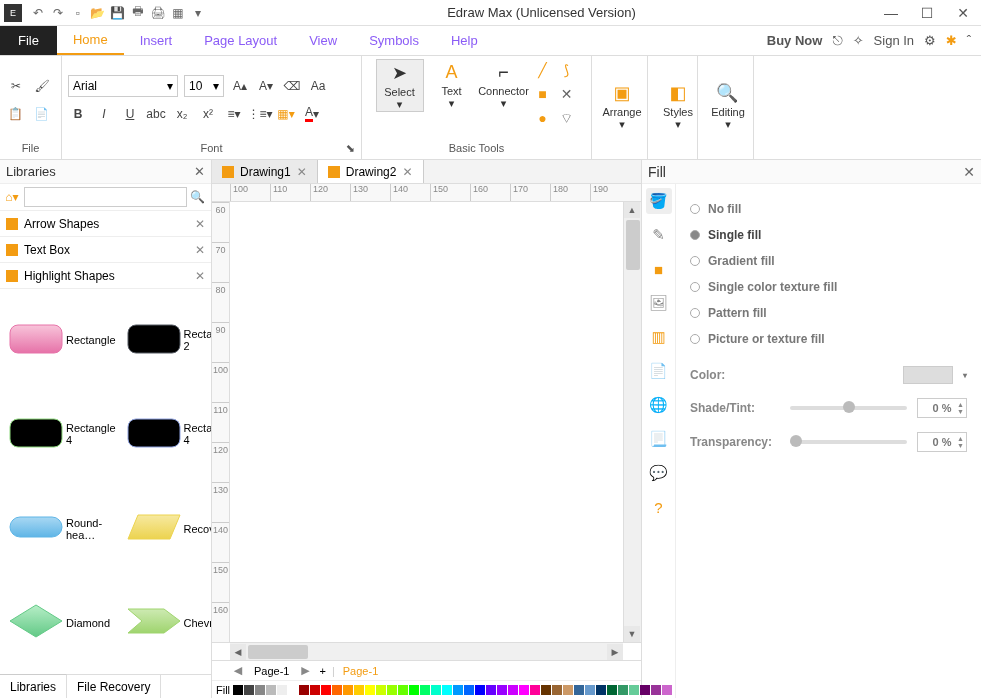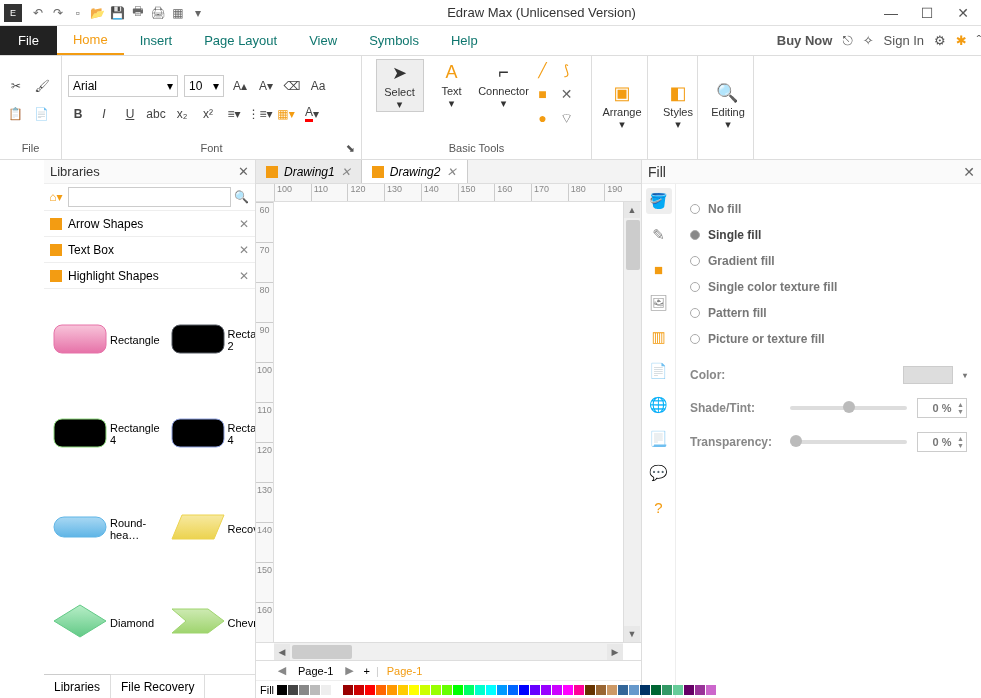--- a/index.html
+++ b/index.html
@@ -10,62 +10,62 @@
 .titlebar .logo { width: 18px; height: 18px; background: #333; margin: 0 4px; color:#fff; font-size:9px; text-align:center; line-height:18px;}
 .titlebar .qat { display: flex; align-items: center; gap: 4px; padding: 0 4px; }
 .titlebar .qat span { width: 16px; height: 16px; display: inline-flex; align-items: center; justify-content: center; font-size: 12px; color: #666; cursor: pointer; }
 .titlebar .title { flex: 1; text-align: center; font-size: 13px; color: #333; }
 .titlebar .winbtns { display: flex; }
 .titlebar .winbtns span { width: 36px; height: 26px; display: inline-flex; align-items: center; justify-content: center; font-size: 14px; color: #555; cursor: pointer; }
 
 
 .menubar { height: 30px; display: flex; align-items: stretch; border-bottom: 1px solid #ddd; }
 .menubar .file-tab { background: #222; color: #fff; padding: 0 18px; display: flex; align-items: center; font-size: 13px; cursor: pointer; }
-.menubar .tab { padding: 0 16px; display: flex; align-items: center; font-size: 13px; color: #0f766e; cursor: pointer; }
+.menubar .tab { padding: 0 16px; display: flex; align-items: center; font-size: 13px; color: #8b5cf6; cursor: pointer; }
 .menubar .tab.active { color: #f39c12; border-bottom: 2px solid #f39c12; }
-.menubar .right { margin-left: auto; display: flex; align-items: center; gap: 10px; }
+.menubar .right { margin-left: auto; display: flex; align-items: center; gap: 10px; padding-right: 10px; }
 .menubar .buynow { color: #f39c12; font-weight: bold; font-size: 13px; }
 .menubar .right span { font-size: 13px; color: #555; cursor: pointer; }
 
 
 .ribbon { height: 104px; display: flex; border-bottom: 1px solid #ddd; }
 .ribbon-group { border-right: 1px solid #ddd; display: flex; flex-direction: column; padding: 3px 6px; }
 .ribbon-group .body { flex: 1; display: flex; flex-direction: column; justify-content: center; }
 .ribbon-group .label { text-align: center; font-size: 11px; color: #555; padding: 2px 0; }
 .ribbon-row { display: flex; align-items: center; gap: 6px; min-height: 28px; }
 .font-combo { border: 1px solid #ccc; height: 22px; padding: 0 4px; display: flex; align-items: center; justify-content: space-between; background: #fff; }
 .font-combo.name { width: 110px; } .font-combo.size { width: 40px; }
 .rbtn { width: 20px; height: 20px; display: inline-flex; align-items: center; justify-content: center; font-size: 12px; color: #444; cursor: pointer; }
 .bigbtn { display: flex; flex-direction: column; align-items: center; justify-content: center; width: 48px; cursor: pointer; font-size: 11px; color:#333;}
 .bigbtn .ic { width: 26px; height: 26px; display: flex; align-items: center; justify-content: center; font-size: 18px; }
 .bigbtn.sel { background: #eee; border: 1px solid #ccc; }
 .shape-cell { display:flex; align-items:center; justify-content:center; width:22px; height:22px; color:#f39c12; font-size:14px;}
 
 
-.main { display: flex; height: calc(698px - 26px - 30px - 104px); padding-left: 44px; }
+.main { display: flex; height: calc(698px - 26px - 30px - 104px); }
 .panel-libs { width: 212px; border-right: 1px solid #ddd; display: flex; flex-direction: column; }
 .panel-header { height: 24px; display: flex; align-items: center; justify-content: space-between; padding: 0 6px; font-size: 13px; color:#333; border-bottom:1px solid #eee; background:#fafafa;}
 .panel-header .x { cursor: pointer; color:#666; }
 .lib-search { display: flex; align-items: center; padding: 3px; gap: 3px; border-bottom:1px solid #eee;}
 .lib-search .home { width:18px; height:18px; color:#f39c12; display:flex;align-items:center;justify-content:center; cursor:pointer;}
 .lib-search input { flex:1; height:20px; border:1px solid #ccc; padding:0 3px; font-size:12px;}
 .lib-search .mag { width:18px; color:#666; cursor:pointer;}
 .lib-cat { display:flex; align-items:center; height:26px; padding:0 6px; border-bottom:1px solid #eee; font-size:12px; cursor:pointer;}
 .lib-cat .sq { width:12px; height:12px; background:#f39c12; margin-right:6px;}
 .lib-cat .x { margin-left:auto; color:#888;}
 .lib-shapes { flex:1; overflow:auto; padding:6px; display:grid; grid-template-columns:1fr 1fr; gap:4px 8px; font-size:11px;}
 .shape-item { display:flex; flex-direction:row; align-items:center; cursor:pointer;}
 .shape-item .prev { width:60px; height:40px; border-radius:8px; margin-bottom:3px;}
 .lib-tabs { display:flex; border-top:1px solid #ddd; height:24px;}
 .lib-tabs div { padding:0 10px; display:flex; align-items:center; font-size:12px; border-right:1px solid #ddd; cursor:pointer;}
 .lib-tabs div.active { background:#fff; border-top:1px solid #ccc; margin-top:-1px;}
 
 .canvas-area { flex:1; display:flex; flex-direction:column; position:relative; min-width:0;}
 .doc-tabs { height:24px; display:flex; align-items:stretch; border-bottom:1px solid #ddd; background:#f3f3f3;}
-.doc-tab { display:flex; align-items:center; padding:0 10px; gap:6px; border-right:1px solid #ccc; font-size:12px; cursor:pointer; background:#eaeaea;font-style:italic;}
+.doc-tab { display:flex; align-items:center; padding:0 10px; gap:6px; border-right:1px solid #ccc; font-size:12px; cursor:pointer; background:#eaeaea;}
 .doc-tab.active { background:#fff;}
 .doc-tab .di { width:12px;height:12px; background:#f39c12;}
 .ruler-h { height:18px; background:#f8f8f8; border-bottom:1px solid #ddd; font-size:9px; color:#888; display:flex; overflow:hidden; padding-left:18px;}
 .ruler-h div { width:40px; border-left:1px solid #ccc; padding-left:2px;}
 .canvas-mid { flex:1; display:flex; min-height:0;}
 .ruler-v { width:18px; background:#f8f8f8; border-right:1px solid #ddd; font-size:9px; color:#888; display:flex; flex-direction:column; overflow:hidden;}
 .ruler-v div { height:40px; border-top:1px solid #ccc; padding-top:2px; text-align:center;}
 .canvas { flex:1; background:#fff; position:relative; overflow:hidden;}
 .vscroll { width:18px; background:#f0f0f0; border-left:1px solid #ddd; display:flex; flex-direction:column;}
 .vscroll .arr, .hscroll .arr { height:16px; width:16px; display:flex;align-items:center;justify-content:center; font-size:9px; color:#666; cursor:pointer; background:#e8e8e8;}

